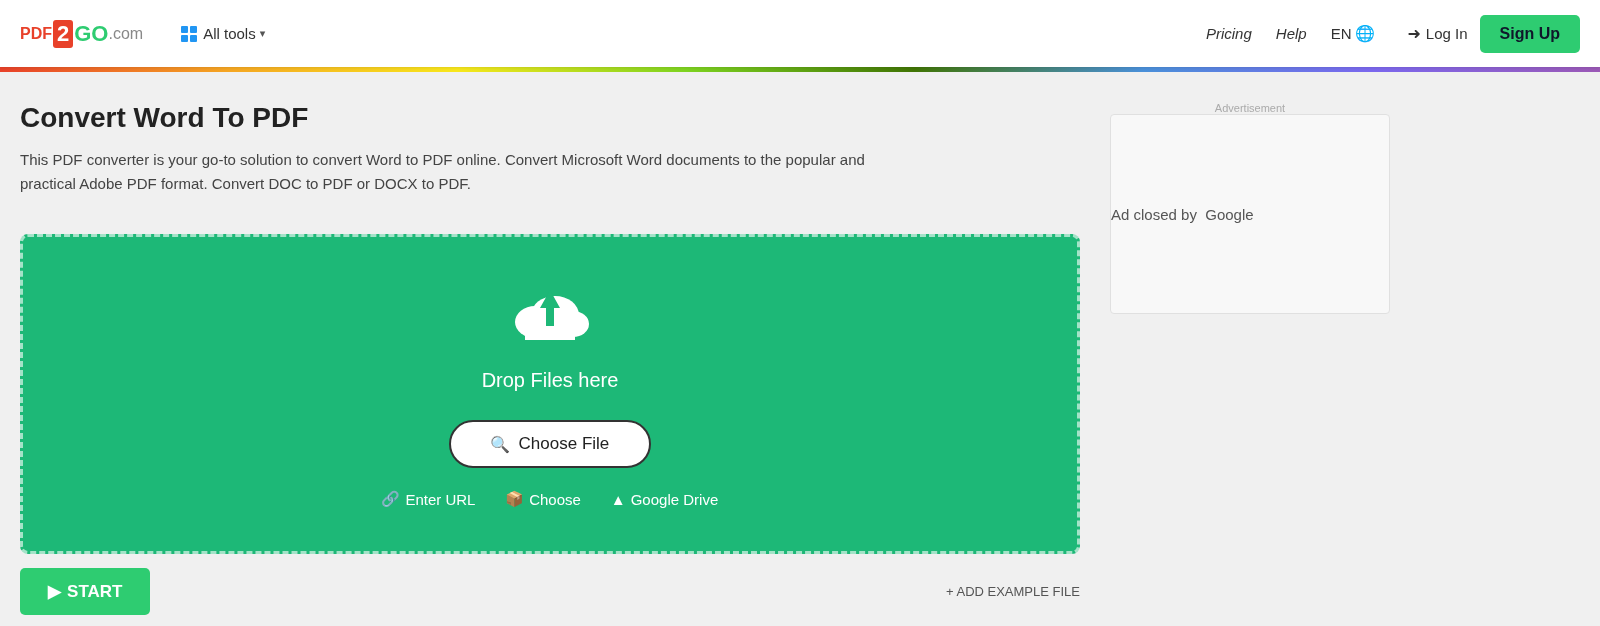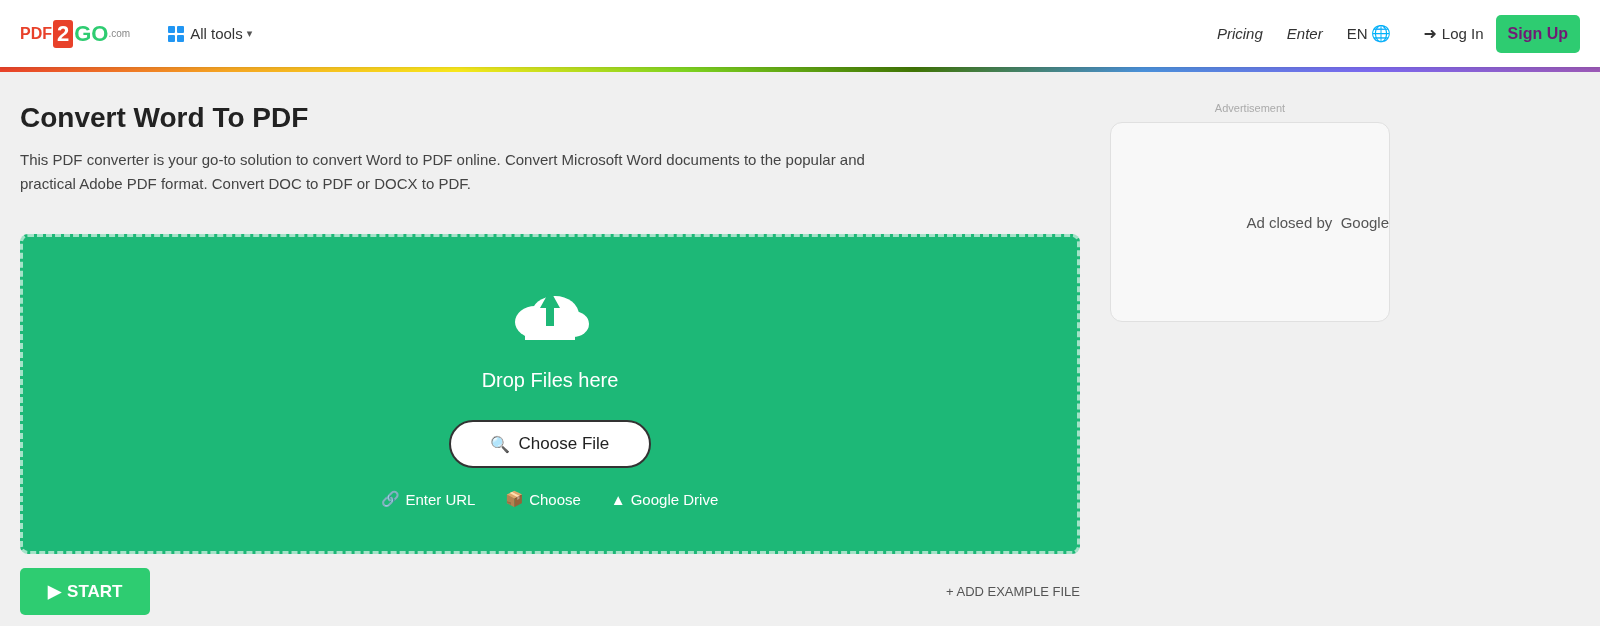--- a/index.html
+++ b/index.html
@@ -94,26 +94,26 @@
       color: #333;
       cursor: pointer;
       border: none;
       background: none;
       padding: 8px 12px;
     }
     .login-arrow { font-size: 16px; }
 
     .signup-btn {
       background: #2ecc71;
-      color: #701a75;
+      color: #0f172a;
       border: none;
       border-radius: 5px;
       font-size: 16px;
       font-weight: bold;
-      padding: 10px 12px;
+      padding: 10px 20px;
       cursor: pointer;
     }
 
     
     .main {
       padding: 30px 12px 20px 20px;
       max-width: 1600px;
       display: flex;
       gap: 30px;
     }
@@ -226,65 +226,64 @@
     }
     .ad-label {
       font-size: 11px;
       color: #aaa;
       text-align: center;
       margin-bottom: 0;
     }
     .ad-box {
       background: #f8f8f8;
       border: 1px solid #e0e0e0;
-      border-radius: 12px;
+      border-radius: 4px;
       min-height: 200px;
       display: flex;
       align-items: center;
-      justify-content: flex-end;
+      justify-content: flex-start;
       color: #aaa;
       font-size: 14px;
-      margin-top: 8px;
     }
     .ad-closed-text {
       color: #999;
       font-size: 15px;
     }
     .ad-closed-text span {
       color: #555;
       font-weight: 500;
     }
   </style>
 </head>
 <body>
 
 <header class="header">
   <div class="logo-svg-wrap logo-area">
     <span style="font-weight:900;font-size:16px;color:#e8412a;">PDF</span>
     <span style="background:#e8412a;color:#fff;font-weight:900;font-size:22px;padding:1px 4px;border-radius:3px;margin:0 1px;">2</span>
     <span style="font-weight:900;font-size:22px;color:#2ecc71;">GO</span>
-    <span style="font-size:10px;color:#888;vertical-align:super;">.com</span>
+    <span style="font-size:16px;color:#888;vertical-align:super;">.com</span>
   </div>
 
   <button class="all-tools-btn">
     <span class="grid-icon">
       <span></span>
         <span></span>
         <span></span>
         <span></span>
     </span>
     <span>All tools</span>
     <span class="chevron">▾</span>
   </button>
 
   <div class="header-spacer"></div>
 
   <nav class="header-nav">
     <a class="nav-link">Pricing</a>
-    <a class="nav-link">Enter</a>
+    <a class="nav-link">Help</a>
     <button class="lang-btn">
       <span>EN</span>
       <span class="globe-icon">🌐</span>
     </button>
   </nav>
 
   <button class="login-btn">
     <span class="login-arrow">➜</span>
     <span>Log In</span>
   </button>

